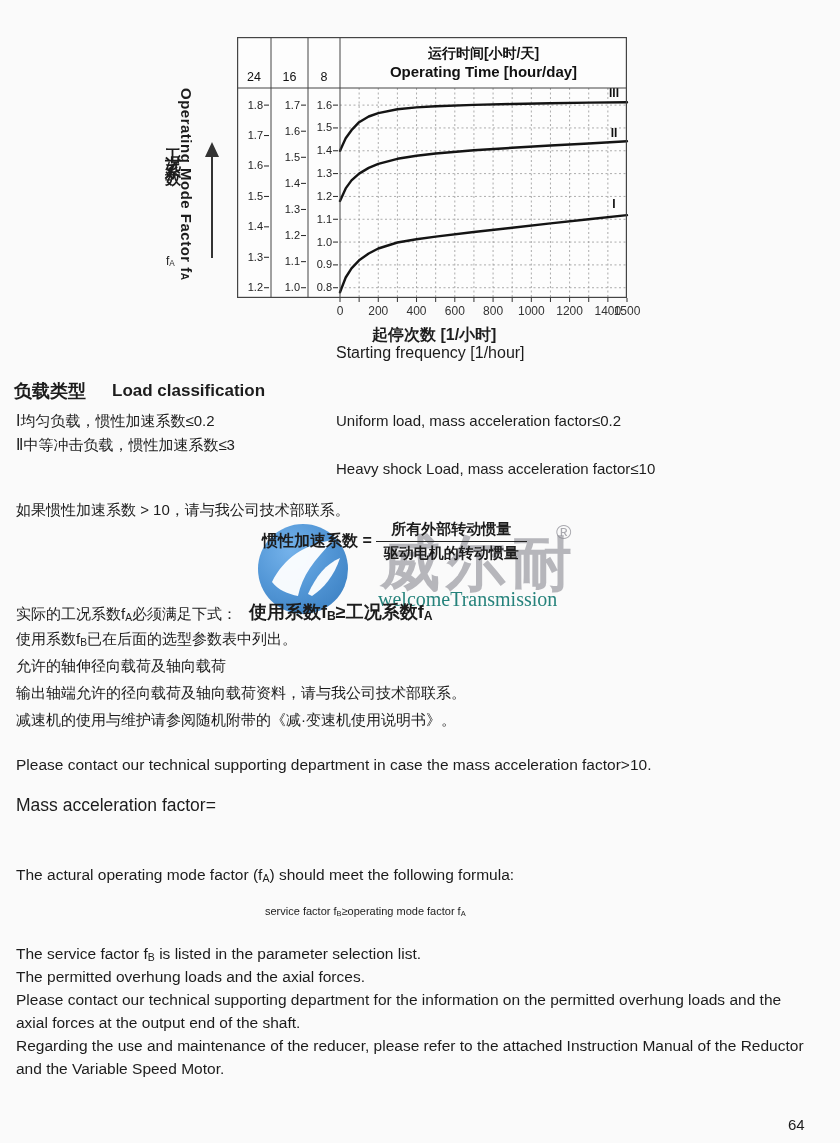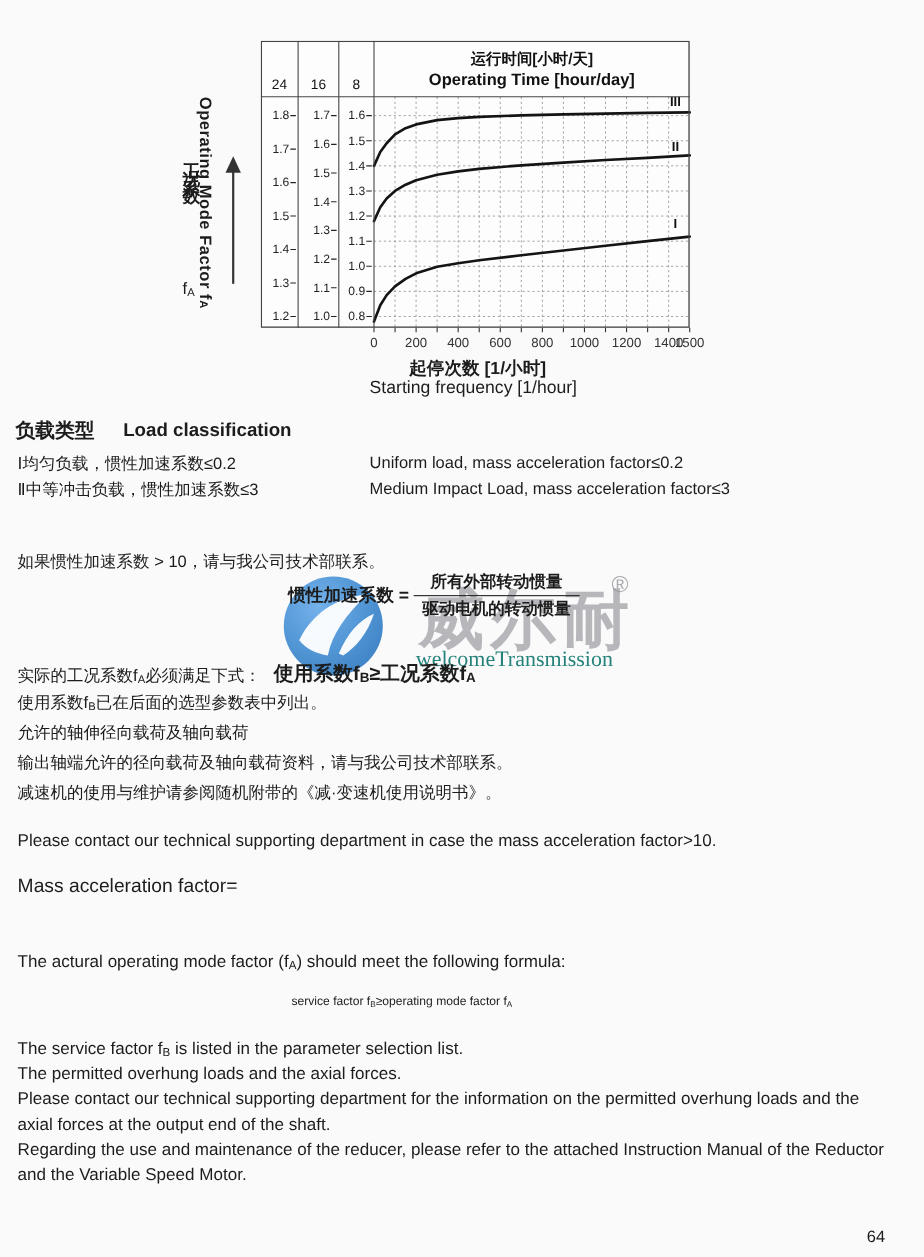--- a/index.html
+++ b/index.html
@@ -3,21 +3,21 @@
 <meta charset="utf-8">
 <style>
   html,body{margin:0;padding:0;}
   body{width:840px;height:1143px;position:relative;background:#fafafa;
        font-family:"Liberation Sans","DejaVu Sans",sans-serif;color:#1c1c1c;overflow:hidden;}
   .abs{position:absolute;}
   sub{font-size:0.68em;vertical-align:-0.18em;letter-spacing:0;}
   
   #chart-svg{position:absolute;left:237px;top:37px;}
   .ylabel-zh{left:162px;top:136px;writing-mode:vertical-rl;font-size:16px;letter-spacing:7px;font-weight:600;}
-  .ylabel-sym{left:166px;top:254px;font-size:15px;}
+  .ylabel-sym{left:166px;top:254px;font-size:12px;}
   .ylabel-en{left:178px;top:88px;writing-mode:vertical-rl;font-size:15px;font-weight:600;letter-spacing:.5px;}
   .axis-arrow-line{left:211px;top:156px;width:2px;height:102px;background:#333;}
   .axis-arrow-head{left:205px;top:142px;width:0;height:0;border-left:7px solid transparent;border-right:7px solid transparent;border-bottom:15px solid #333;}
   .xcap-zh{left:372px;top:325px;font-size:16px;font-weight:600;}
   .xcap-en{left:336px;top:344px;font-size:16px;}
   
   .load-h-zh{left:14px;top:379px;font-size:18px;font-weight:bold;}
   .load-h-en{left:112px;top:381px;font-size:17px;font-weight:bold;}
   .load-row{left:0;width:723px;height:24px;}
   .load-zh{position:absolute;left:16px;font-size:15px;}
@@ -191,23 +191,23 @@
 
 <div class="abs load-h-zh txt">负载类型</div>
 <div class="abs load-h-en txt">Load classification</div>
 
 <div class="abs load-row txt" style="top:412px;">
   <span class="load-zh">Ⅰ均匀负载，惯性加速系数≤0.2</span>
   <span class="load-en">Uniform load, mass acceleration factor≤0.2</span>
 </div>
 <div class="abs load-row txt" style="top:436px;">
   <span class="load-zh">Ⅱ中等冲击负载，惯性加速系数≤3</span>
-  <span class="load-en">Medium Impact Load, mass acceleration factor≤3</span>
 </div>
 <div class="abs load-row txt" style="top:460px;">
+  <span class="load-en">Heavy shock Load, mass acceleration factor≤10</span>
 </div>
 
 <div class="abs wm wm-circle"></div>
 <svg class="abs wm" style="left:258px;top:524px;" width="90" height="90" viewBox="0 0 90 90">
   <path d="M14,58 C26,34 46,20 76,16 C56,36 44,52 40,72 C30,70 20,66 14,58 Z" fill="#ffffff" opacity="0.95"></path>
   <path d="M50,70 C58,52 68,40 82,34 C76,52 66,64 54,72 Z" fill="#ffffff" opacity="0.95"></path>
 </svg>
 <div class="abs wm wm-cn">威尔耐</div>
 <div class="abs wm wm-reg">®</div>
 <div class="abs wm wm-word">welcomeTransmission</div>

